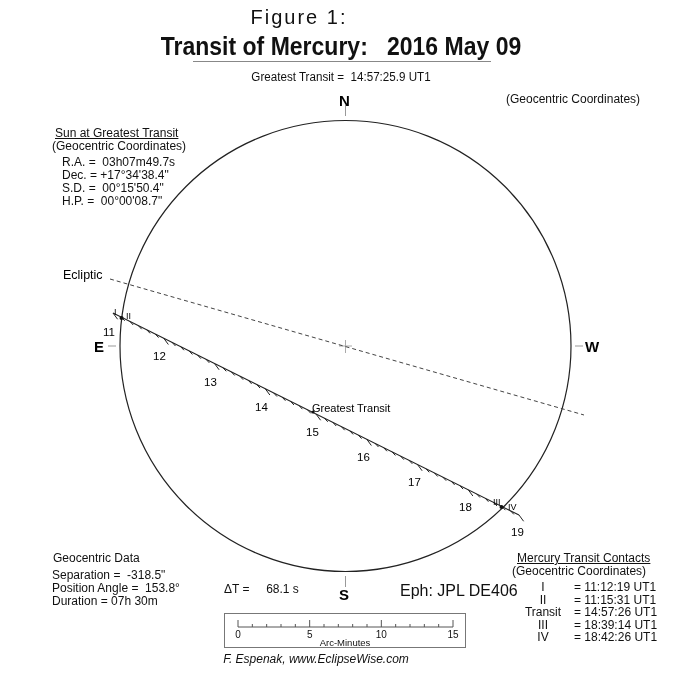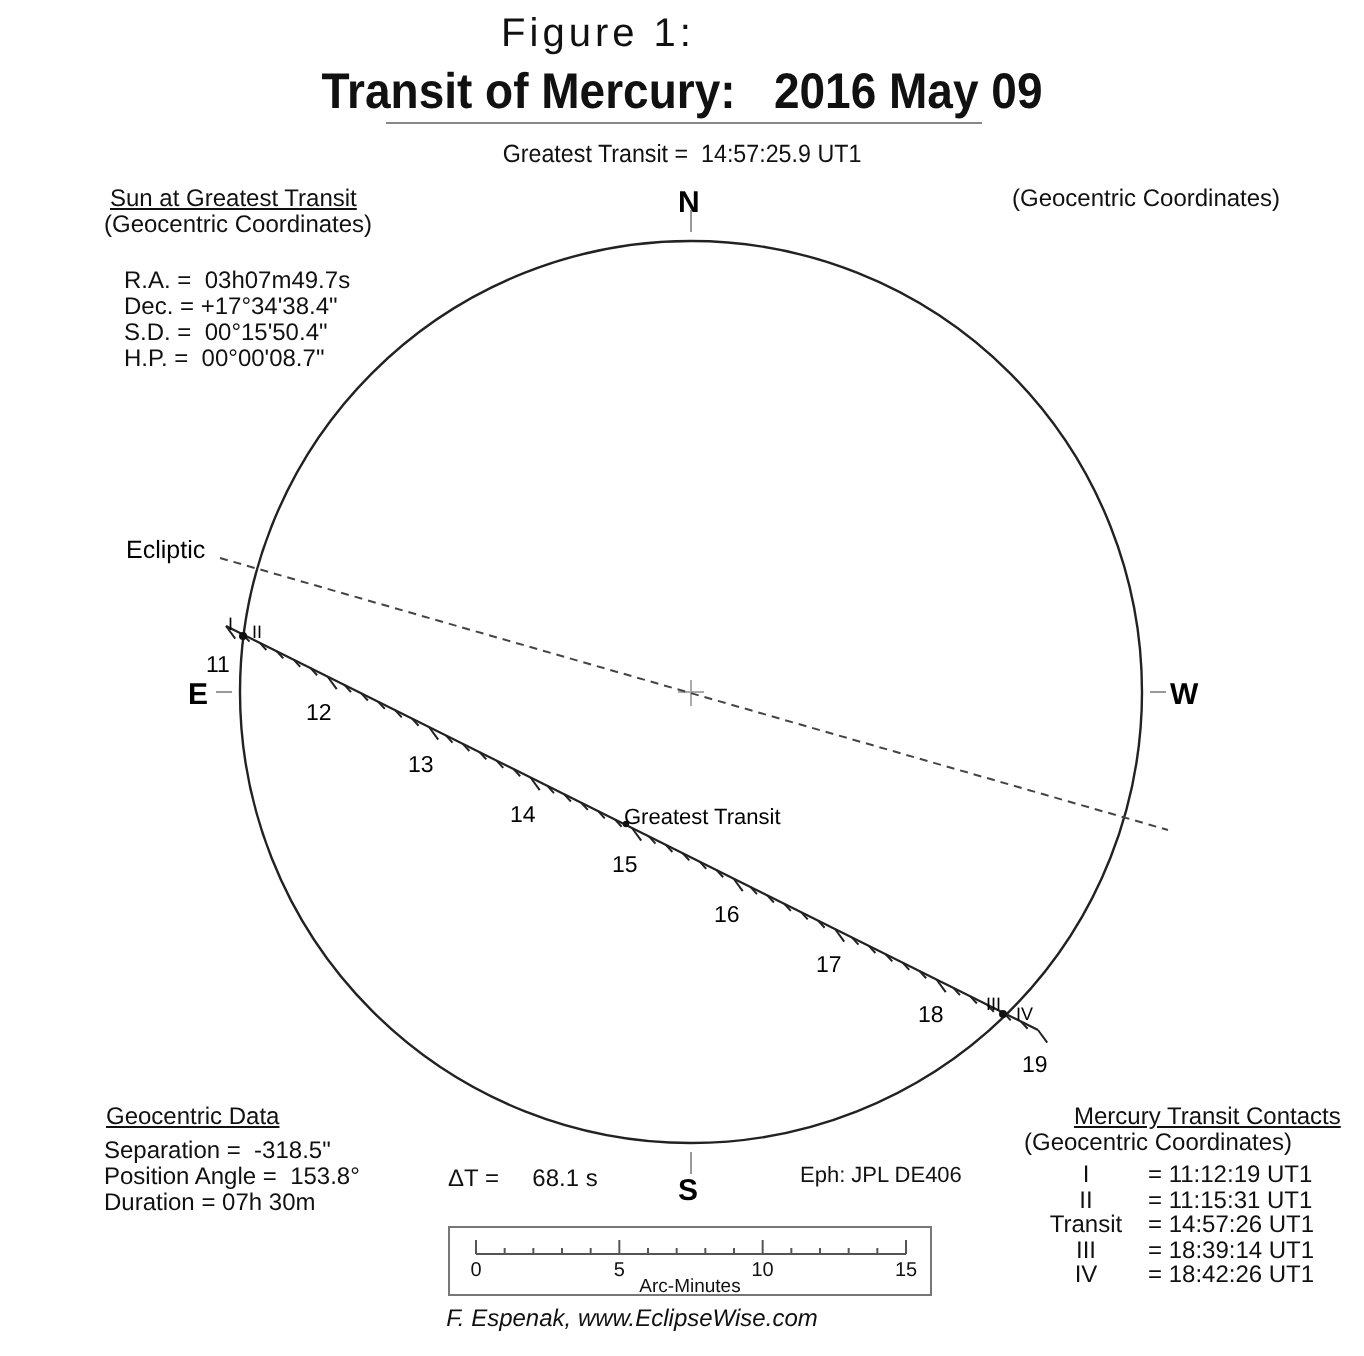--- a/index.html
+++ b/index.html
@@ -3,40 +3,40 @@
 <meta charset="utf-8">
 <style>
   html, body { margin:0; padding:0; background:#ffffff; }
   body { width:682px; height:678px; position:relative; overflow:hidden; font-family:"Liberation Sans", sans-serif; color:#111; }
   .abs { position:absolute; }
   #fig-label { left:0; width:598px; top:6px; text-align:center; font-size:20px; letter-spacing:2px; }
   #title { left:0; width:682px; top:32px; text-align:center; font-size:25px; font-weight:bold; transform:scaleX(0.92); white-space:pre; }
   #title-rule { left:193px; top:61px; width:298px; height:1px; background:#888; }
   #greatest { left:0; width:682px; top:70px; text-align:center; font-size:12.5px; white-space:pre; transform:scaleX(0.93); }
   .panel { font-size:12px; line-height:13px; }
-  .panel .hdr { text-decoration:underline; }
+  .panel .hdr { text-decoration:underline;margin-top:34px; }
   .panel .row { white-space:pre; }
   #sun-panel { left:52px; top:93px; }
   #sun-panel .hdr { padding-left:3px; }
-  #sun-panel .rows { padding-left:10px; margin-top:15px; }
+  #sun-panel .rows { padding-left:10px; margin-top:3px; }
   #merc-panel { left:506px; top:93px; }
   #merc-panel .hdr { padding-left:1px; }
   #merc-panel .rows { padding-left:12px; margin-top:3px; }
   .compass { font-weight:bold; font-size:15px; }
   #geo-panel { left:52px; top:552px; font-size:12px; line-height:13px; }
-  #geo-panel .hdr { text-decoration:underline; margin-bottom:4px; padding-left:1px; }
+  #geo-panel .hdr { margin-bottom:4px; padding-left:1px; }
   #geo-panel .row { white-space:pre; }
   #contacts-panel { left:512px; top:552px; font-size:12px; line-height:12.5px; }
-  #contacts-panel .hdr { text-decoration:underline; padding-left:5px;margin-left:20px; }
+  #contacts-panel .hdr { text-decoration:underline; padding-left:5px; }
   #contacts-panel .sub { margin-bottom:4px; }
   #contacts-panel table { border-collapse:collapse; font-size:12px; }
   #contacts-panel td { padding:0 0 0 0; line-height:12.5px; }
   #contacts-panel td.lbl { width:62px; text-align:center; }
   #deltat { left:224px; top:582px; font-size:12px; white-space:pre;text-align:center; }
-  #eph { left:400px; top:582px; font-size:11px; }
+  #eph { left:400px; top:582px; font-size:16px; }
   #scale-box { left:224px; top:613px; width:242px; height:35px; border:1px solid #777; box-sizing:border-box; }
   #credit { left:0; width:632px; top:652px; text-align:center; font-size:12px; font-style:italic; }
   svg text { font-family:"Liberation Sans", sans-serif; }
 </style>
 </head>
 <body>
 
 <div id="fig-label" class="abs">Figure 1:</div>
 <div id="title" class="abs">Transit of Mercury:   2016 May 09</div>
 <div id="title-rule" class="abs"></div>

